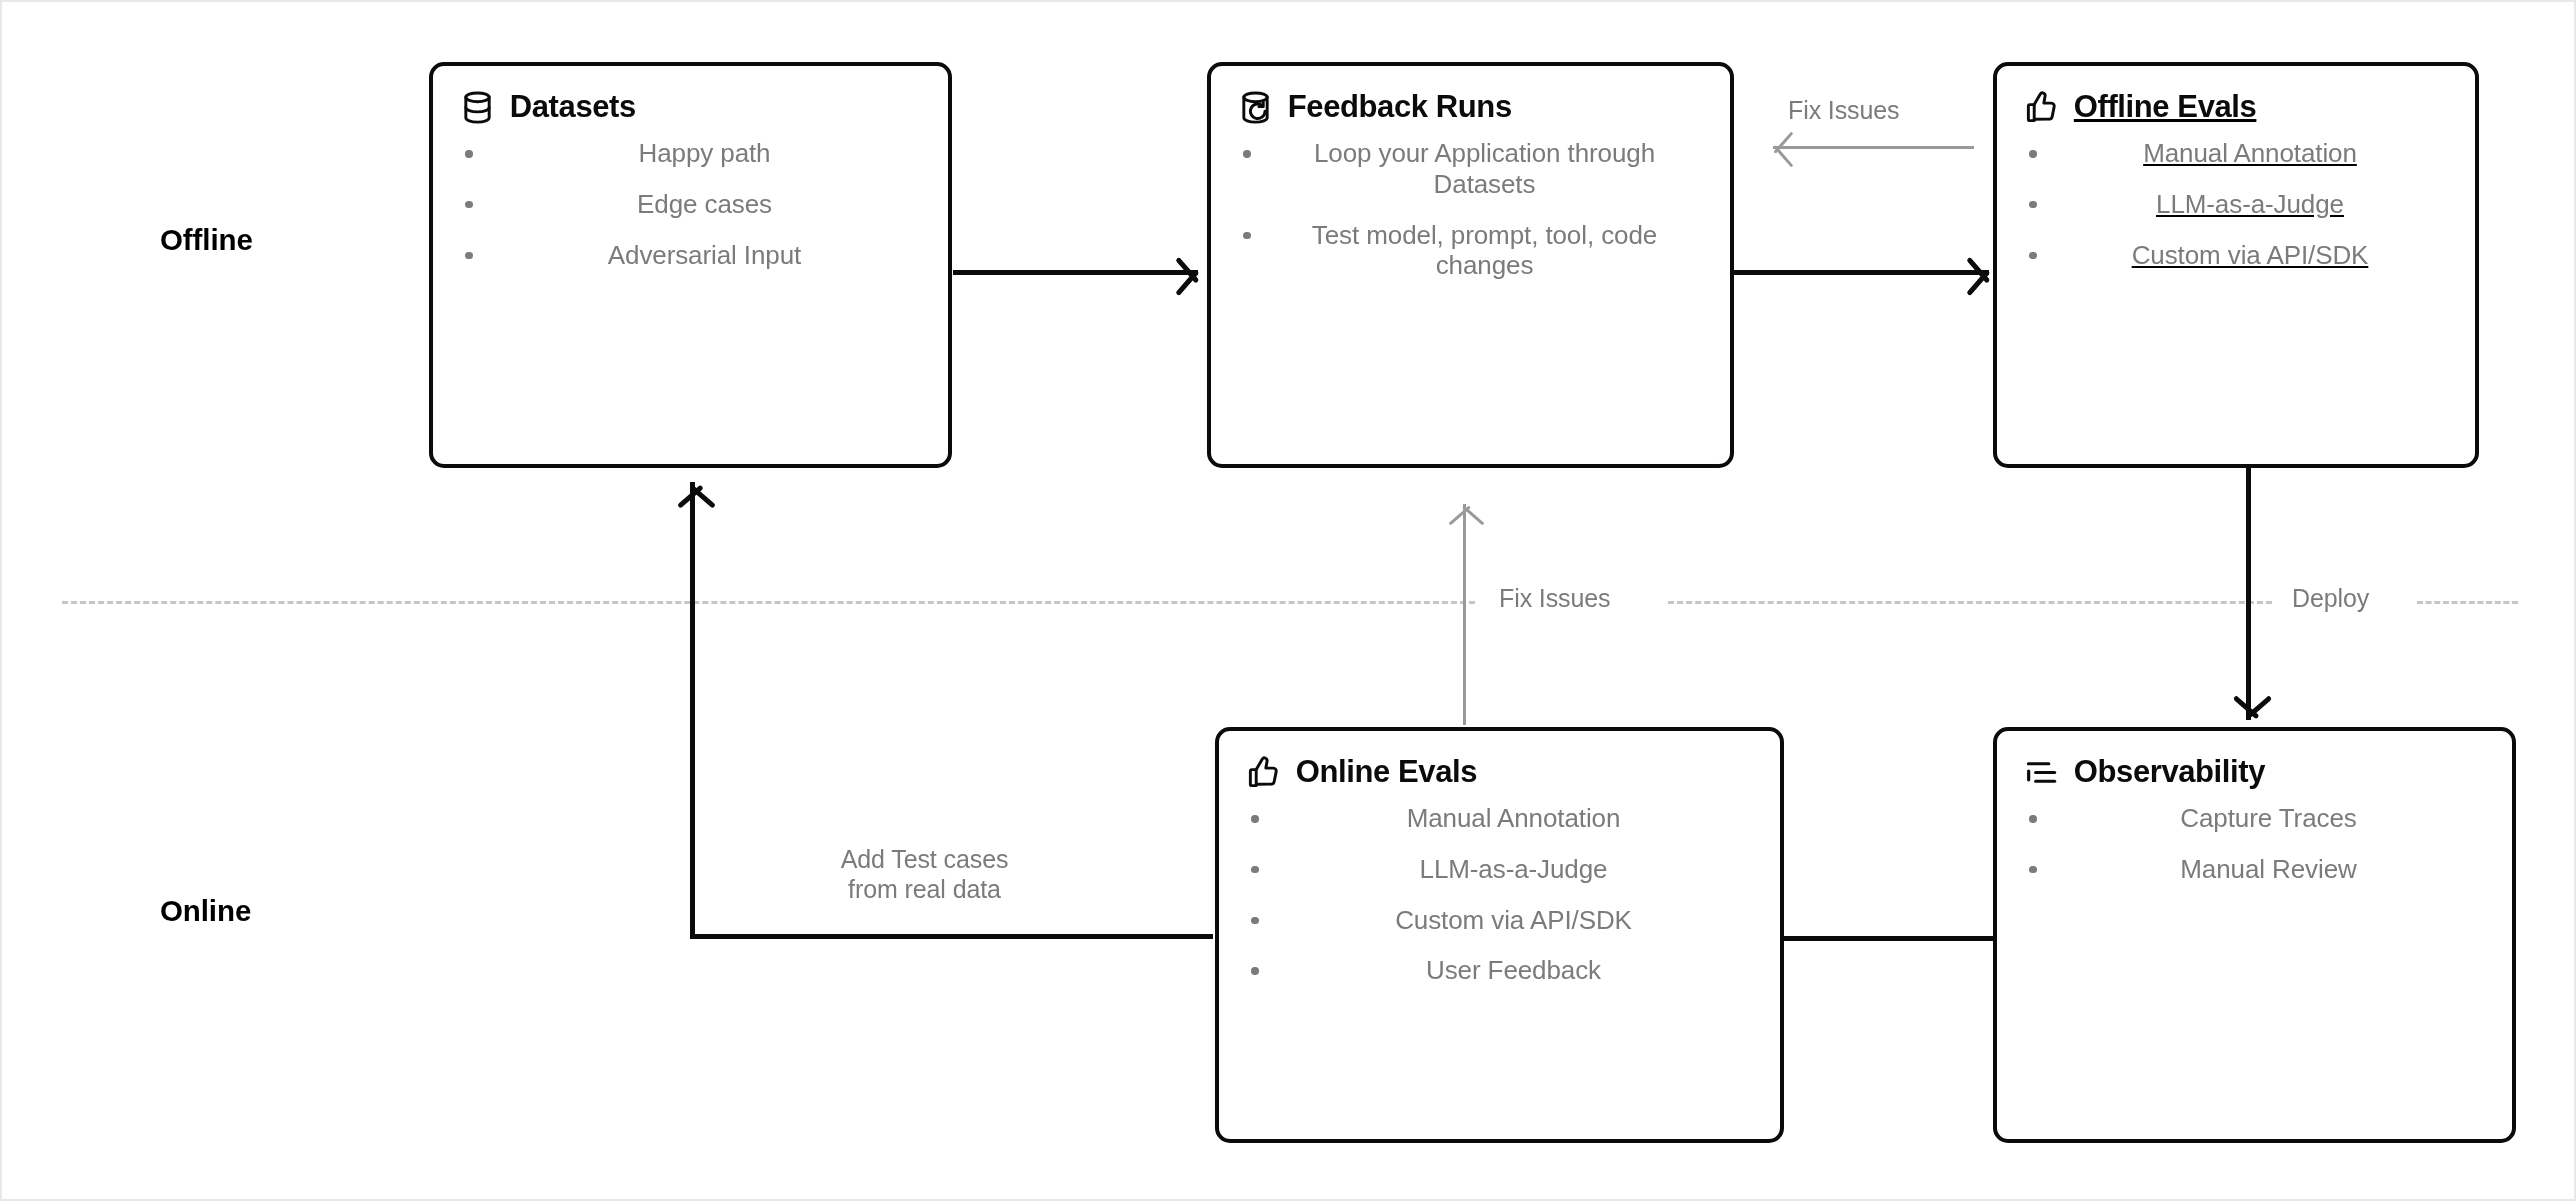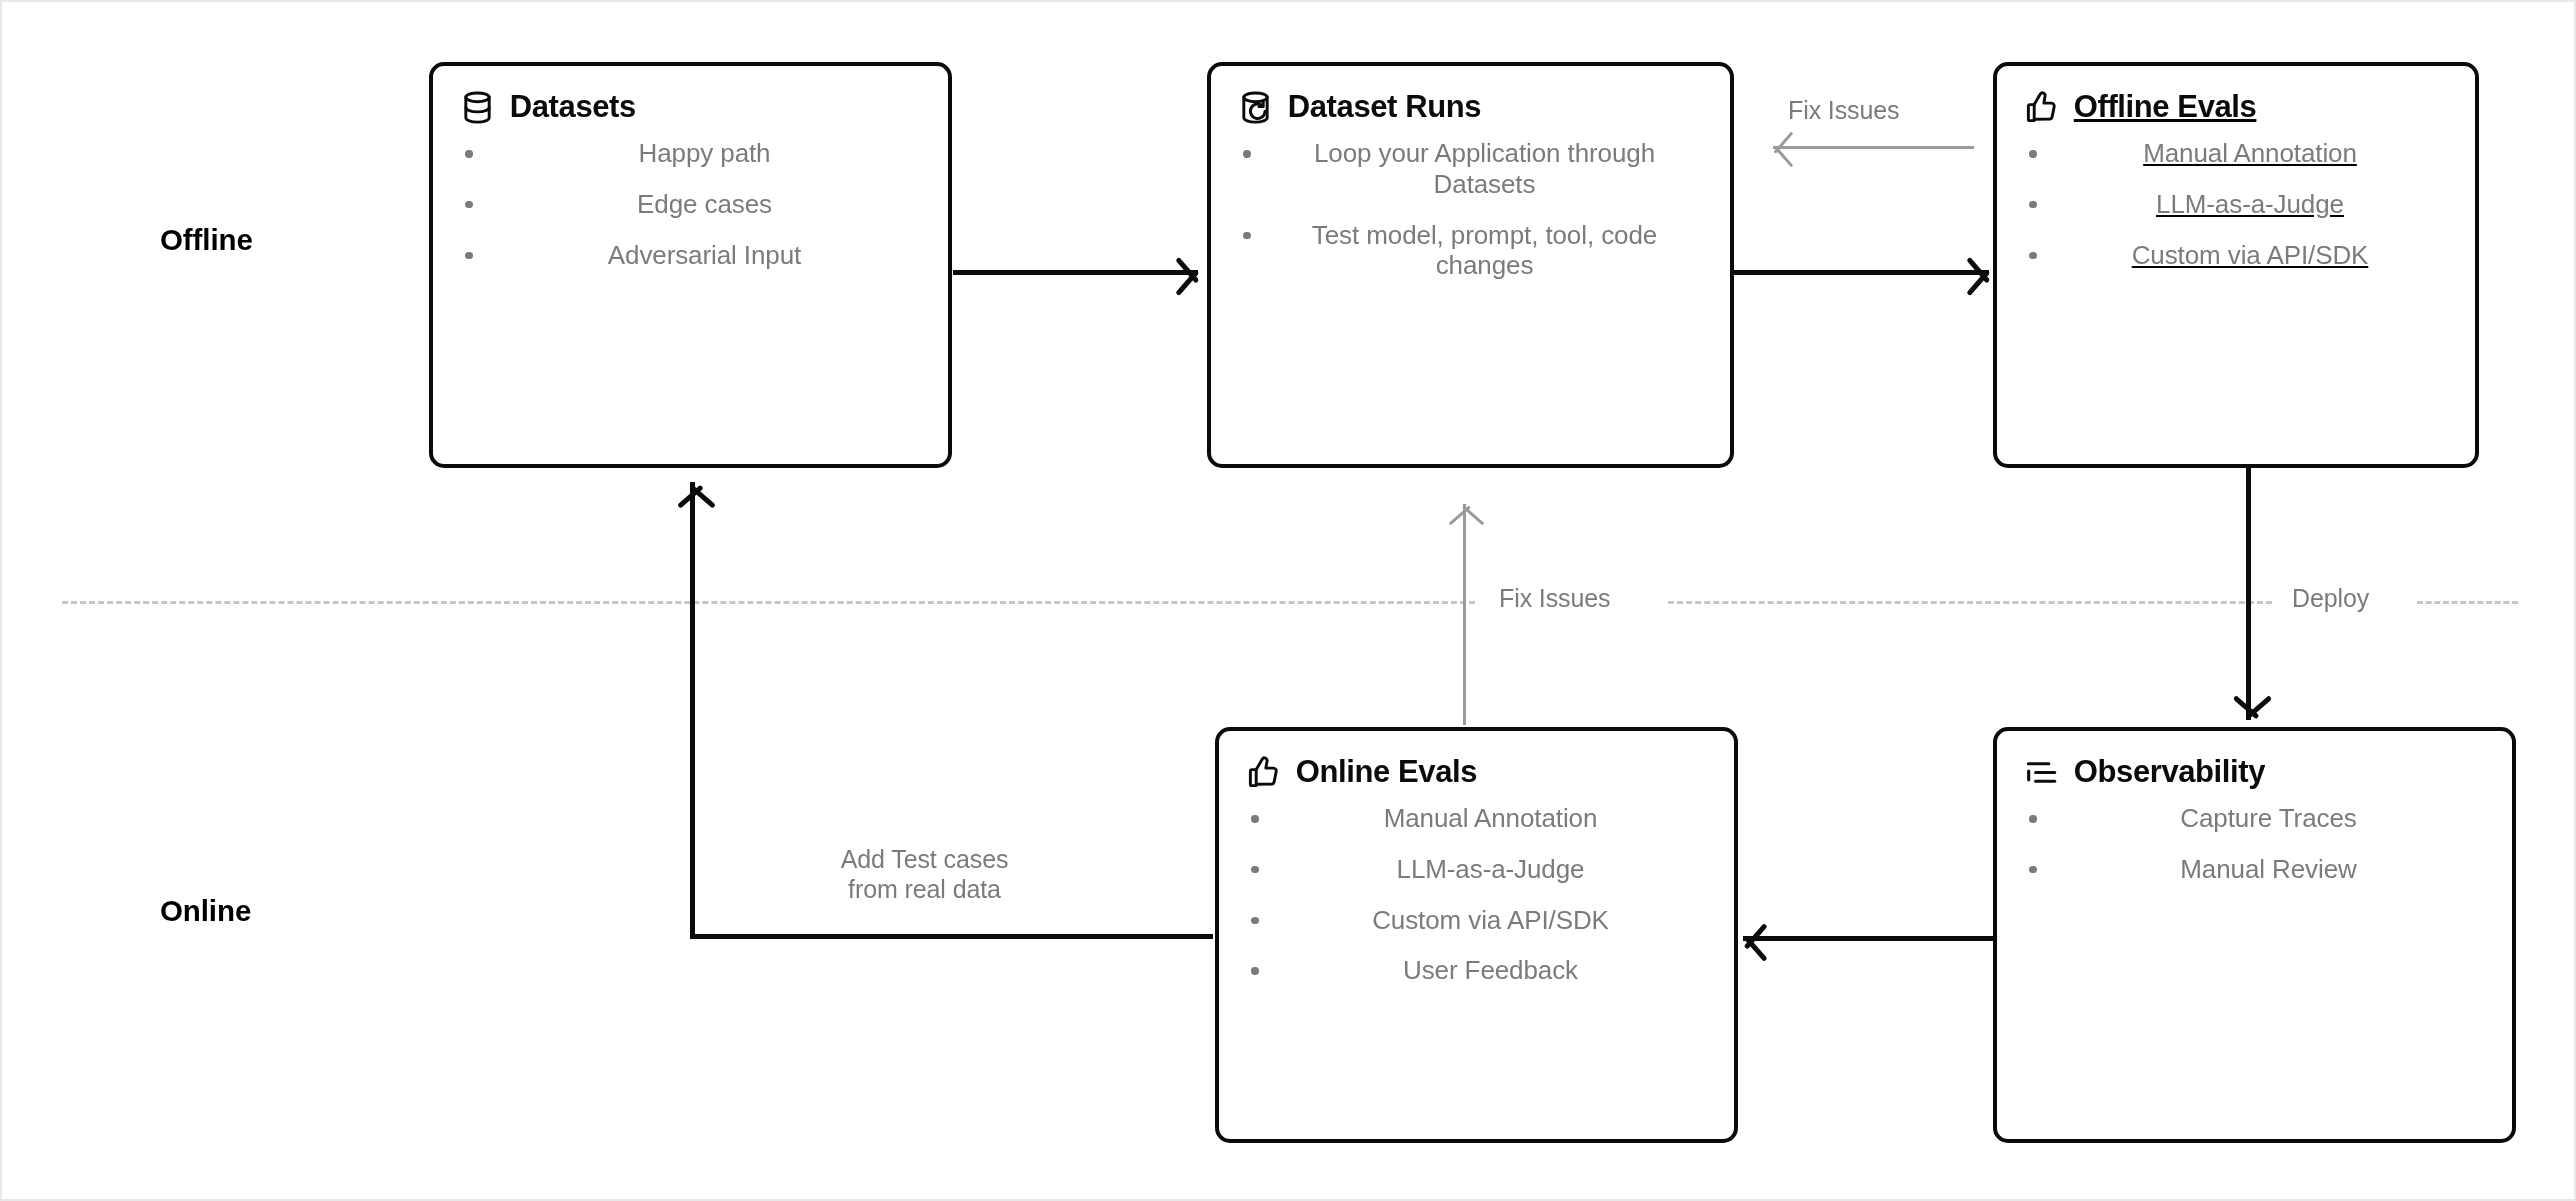--- a/index.html
+++ b/index.html
@@ -208,21 +208,21 @@
   </div>
 
   <div class="node" style="left:1205px;top:60px;width:527px;height:406px;">
     <div class="node-head">
       <svg class="node-icon" viewBox="0 0 24 24" fill="none" stroke="#0b0b0b" stroke-width="2" stroke-linecap="round" stroke-linejoin="round">
         <ellipse cx="12" cy="5" rx="8" ry="3"></ellipse>
         <path d="M4 5v14c0 1.66 3.58 3 8 3s8-1.34 8-3V5"></path>
         <path d="M18.5 14.5a5 5 0 1 1-1.6-3.6"></path>
         <polyline points="17.3,8.4 17.3,11.4 14.3,11.4"></polyline>
       </svg>
-      <div class="node-title">Dataset Runs</div>
+      <div class="node-title">Feedback Runs</div>
     </div>
     <ul class="bullets">
       <li>Loop your Application through Datasets</li>
       <li>Test model, prompt, tool, code changes</li>
     </ul>
   </div>
 
   <div class="node" style="left:1991px;top:60px;width:486px;height:406px;text-decoration:underline;">
     <div class="node-head">
       <svg class="node-icon" viewBox="0 0 24 24" fill="none" stroke="#0b0b0b" stroke-width="2" stroke-linecap="round" stroke-linejoin="round">
@@ -231,21 +231,21 @@
       </svg>
       <div class="node-title">Offline Evals</div>
     </div>
     <ul class="bullets">
       <li>Manual Annotation</li>
       <li>LLM-as-a-Judge</li>
       <li>Custom via API/SDK</li>
     </ul>
   </div>
 
-  <div class="node" style="left:1213px;top:725px;width:523px;height:416px;">
+  <div class="node" style="left:1213px;top:725px;width:569px;height:416px;">
     <div class="node-head">
       <svg class="node-icon" viewBox="0 0 24 24" fill="none" stroke="#0b0b0b" stroke-width="2" stroke-linecap="round" stroke-linejoin="round">
         <path d="M7 10v11H4a1 1 0 0 1-1-1v-9a1 1 0 0 1 1-1z"></path>
         <path d="M7 10l4.2-7.2a1.8 1.8 0 0 1 3.3 1.2L13.6 9h5.1a2 2 0 0 1 2 2.4l-1.4 7a2 2 0 0 1-2 1.6H7"></path>
       </svg>
       <div class="node-title">Online Evals</div>
     </div>
     <ul class="bullets">
       <li>Manual Annotation</li>
       <li>LLM-as-a-Judge</li>

